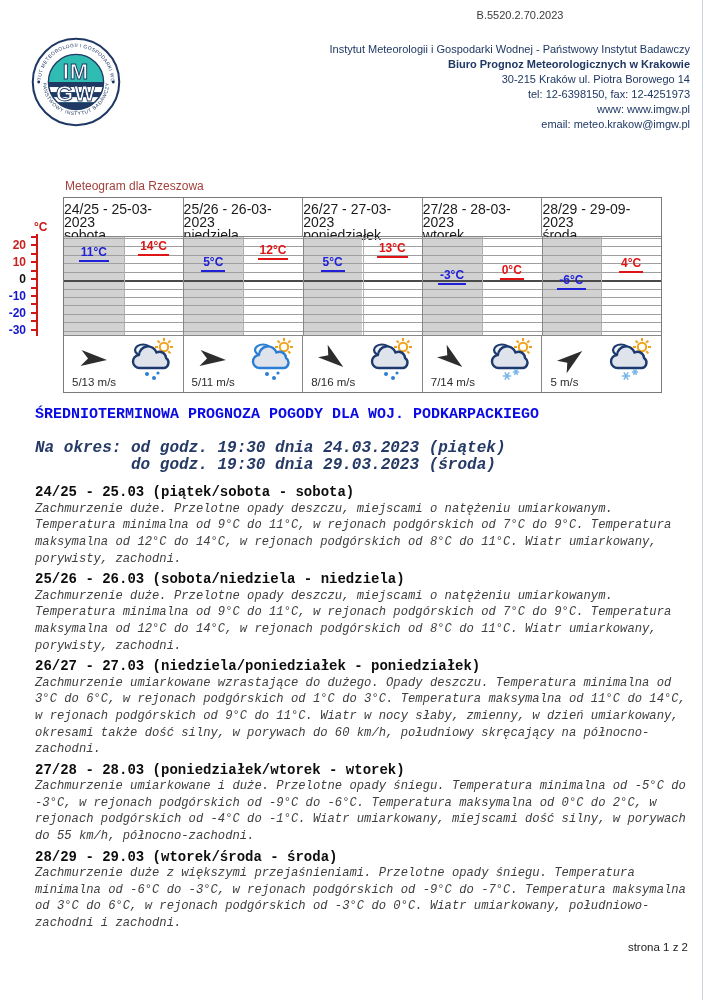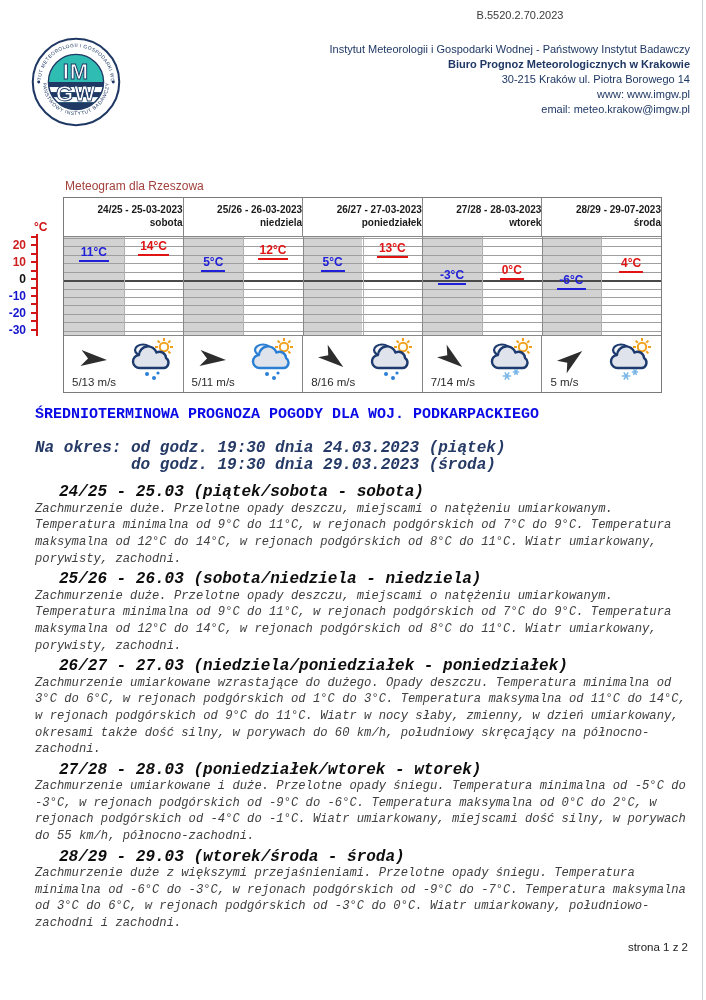--- a/index.html
+++ b/index.html
@@ -21,21 +21,21 @@
   .meteo-unit{position:absolute;left:34px;top:45px;font-size:12px;font-weight:bold;color:#d01616;}
   .axis{position:absolute;left:0;top:61px;width:40px;height:98px;}
   .axis .axline{position:absolute;right:2px;top:-2px;width:2px;height:102px;background:#d01616;}
   .axis .tick{position:absolute;right:4px;width:5px;height:2px;background:#d01616;}
   .axis .lab{position:absolute;right:14px;transform:translateY(-50%);
              font-size:12px;font-weight:bold;white-space:nowrap;}
   .lab.pos{color:#cc1f1f}.lab.zero{color:#111}.lab.neg{color:#1515cc}
 
   .mtable{position:absolute;left:63px;top:22px;width:597px;border:1.5px solid #7a7a7a;background:#fff;}
   .mhead{display:flex;height:38px;border-bottom:1px solid #888;}
-  .hcell{flex:1 1 0;text-align:right;font-size:10px;line-height:13px;color:#1a1a1a;padding-top:5px;font-weight:bold;}
+  .hcell{flex:1 1 0;text-align:left;font-size:14px;line-height:13px;color:#1a1a1a;padding-top:5px;}
   .hcell + .hcell{border-left:1px solid #888;}
   .mchart{position:relative;height:98px;}
   .night{position:absolute;top:0;height:100%;width:10%;background:#d2d2d2;}
   .grid{position:absolute;left:0;width:100%;height:1px;background:#9f9f9f;z-index:2;}
   .grid.zero{height:2px;background:#4a4a4a;}
   .vline{position:absolute;top:0;height:100%;width:0;border-left:1px solid #888;z-index:3;}
   .vline.mid{border-left:1px solid #b0b0b0;}
   .tlab{position:absolute;width:10%;text-align:center;transform:translateY(-100%);z-index:4;
         font-size:12px;font-weight:bold;white-space:nowrap;}
   .tlab span{display:inline-block;padding:0 2px 1px 2px;border-bottom:2.5px solid;}
@@ -50,21 +50,21 @@
 
   
   .content{position:absolute;left:35px;top:404px;width:656px;
            font-family:"Liberation Mono",monospace;}
   .ftitle{margin:0 0 14px 0;font-size:15px;line-height:22px;font-weight:bold;color:#0a0ae6;
           font-family:"Liberation Mono",monospace;}
   .period{font-size:16px;line-height:16.6px;font-weight:bold;font-style:italic;color:#263a66;}
   .period .indent{margin-left:10ch;}
   #sections{margin-top:11px;}
   .fsec + .fsec{margin-top:4px;}
-  .fhead{font-size:16px;line-height:16.6px;font-weight:bold;font-style:italic;color:#0d0d0d;margin-left:24px;}
+  .fhead{font-size:14px;line-height:16.6px;font-weight:bold;color:#0d0d0d;}
   .fbody{font-size:12.2px;line-height:16.6px;font-style:italic;color:#3f3f3f;margin:0;}
 
   .pagenum{position:absolute;right:18px;top:941px;font-size:11.5px;color:#222;}
 </style>
 </head>
 <body>
 
 <div class="page">
   <div class="page-edge"></div>
 
@@ -97,20 +97,21 @@
       <textPath href="#arcBot" startOffset="50%" text-anchor="middle">PAŃSTWOWY INSTYTUT BADAWCZY</textPath>
     </text>
     <circle cx="9.5" cy="50" r="1.6" fill="#1f3864"></circle>
     <circle cx="90.5" cy="50" r="1.6" fill="#1f3864"></circle>
   </svg>
 
   <div class="org-info">
     <div>Instytut Meteorologii i Gospodarki Wodnej - Państwowy Instytut Badawczy</div>
     <div class="bold">Biuro Prognoz Meteorologicznych w Krakowie</div>
     <div>30-215 Kraków ul. Piotra Borowego 14</div>
+    <div>tel: 12-6398150, fax: 12-4251973</div>
     <div>www: www.imgw.pl</div>
     <div>email: meteo.krakow@imgw.pl</div>
   </div>
 
   <div class="meteo-wrap">
     <div class="meteo-title">Meteogram dla Rzeszowa</div>
     <div class="meteo-unit">°C</div>
     <div class="axis" id="axis">
         <div class="axline"></div>
         <div class="tick" style="top:calc(0.86% - 1px)"></div>
@@ -144,21 +145,21 @@
           </div>
           <div class="hcell">
                <div>26/27 - 27-03-2023</div>
                <div>poniedziałek</div>
           </div>
           <div class="hcell">
                <div>27/28 - 28-03-2023</div>
                <div>wtorek</div>
           </div>
           <div class="hcell">
-               <div>28/29 - 29-07-2023</div>
+               <div>28/29 - 29-09-2023</div>
                <div>środa</div>
           </div>
         </div>
      <div class="mchart">
           <div class="night" style="left:0%;width:10%"></div>
           <div class="vline mid" style="left:10%"></div>
           <div class="tlab min" style="left:0%;top:25.00%"><span>11°C</span></div>
           <div class="tlab max" style="left:10%;top:19.83%"><span>14°C</span></div>
           <div class="night" style="left:20%;width:10%"></div>
           <div class="vline" style="left:20%"></div>

